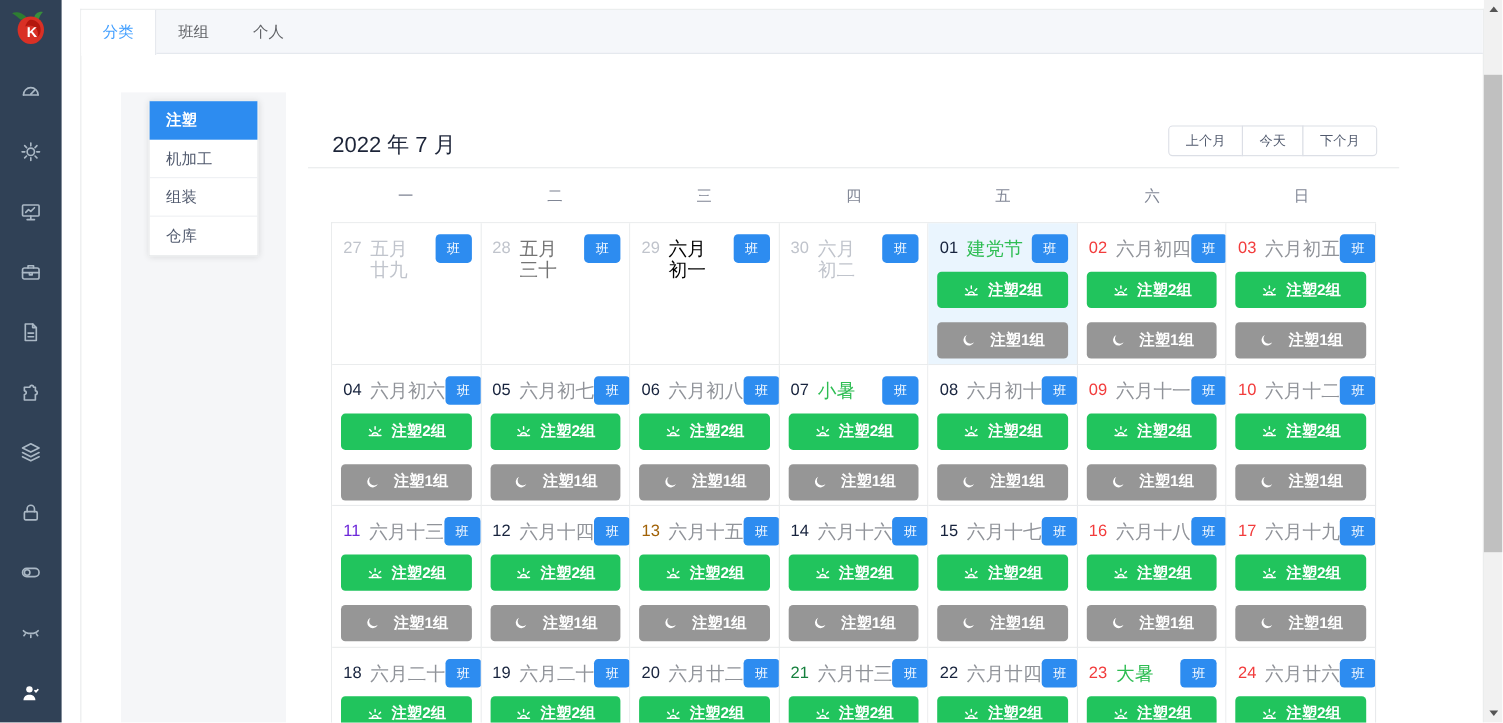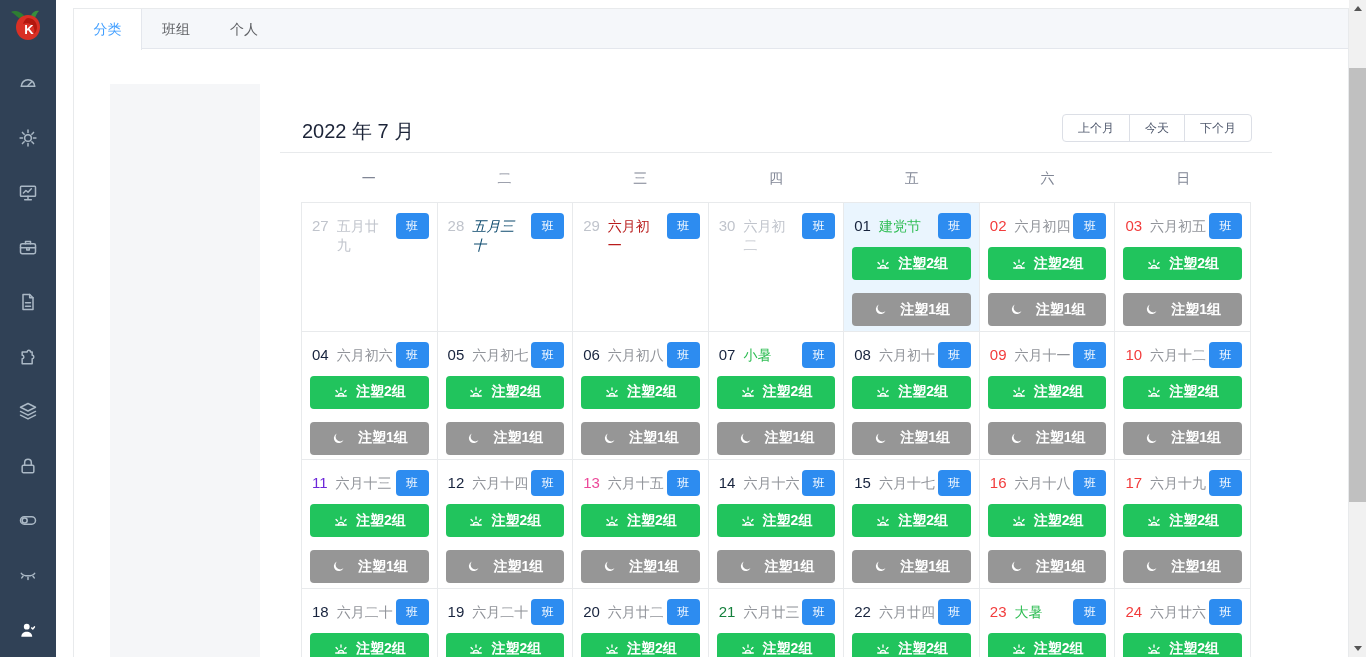--- a/index.html
+++ b/index.html
@@ -41,21 +41,21 @@
   .nav-btn:first-child{border-radius:4px 0 0 4px;margin-left:0;}
   .nav-btn:last-child{border-radius:0 4px 4px 0;}
   .cal-divider{border-top:1px solid var(--border);}
   .weekday-row{display:grid;grid-template-columns:repeat(7,1fr);margin:0 21px;padding-top:17px;}
   .wd{text-align:center;font-size:14px;color:#808695;}
   .grid{display:grid;grid-template-columns:repeat(7,1fr);grid-auto-rows:128.6px;margin:14px 21px 0 21px;border-top:1px solid var(--border);border-left:1px solid var(--border);}
   .cell{border-right:1px solid var(--border);border-bottom:1px solid var(--border);background:#fff;padding:10px 8px 0 8px;overflow:hidden;cursor:pointer;}
   .cell.today{background:var(--today-bg);}
   .cell-head{display:flex;align-items:flex-start;}
   .day{font-size:15px;font-weight:500;line-height:20px;margin:3px 8px 0 2px;}
-  .lunar{font-size:14px;line-height:19px;margin-top:4px;white-space:nowrap;}
+  .lunar{font-size:17px;line-height:19px;margin-top:4px;white-space:nowrap;}
   .cell.other .lunar{white-space:normal;width:46px;}
   .badge{margin-left:auto;min-width:33px;height:26px;line-height:26px;text-align:center;border-radius:4px;background:var(--accent);color:#fff;font-size:12px;flex-shrink:0;}
   .shift{height:33px;border-radius:4px;display:flex;align-items:center;justify-content:center;gap:7px;color:#fff;font-size:14px;font-weight:700;cursor:pointer;}
   .day-shift{background:var(--green);margin-top:8px;}
   .night-shift{background:var(--gray-shift);margin-top:13px;gap:12px;}
   .shift svg{flex-shrink:0;}
 
   
   .scrollbar{position:absolute;right:0;top:0;width:17px;height:657px;background:#f1f1f1;}
   .scroll-btn{position:absolute;left:0;width:17px;height:17px;display:flex;align-items:center;justify-content:center;cursor:pointer;}
@@ -154,20 +154,26 @@
   <div class="main-card">
     <div class="tab-bar">
         <div class="tab active">分类</div>
         <div class="tab">班组</div>
         <div class="tab">个人</div>
       </div>
   </div>
 
   <div class="main-card" style="border:none;background:none;pointer-events:none;">
     <div class="aside" style="pointer-events:auto;"></div>
+    <div class="category-menu" style="pointer-events:auto;">
+        <div class="mi active">注塑</div>
+        <div class="mi">机加工</div>
+        <div class="mi">组装</div>
+        <div class="mi">仓库</div>
+      </div>
 
     <div class="calendar" style="pointer-events:auto;">
       <div class="cal-head">
         <span class="cal-title">2022 年 7 月</span>
         <span class="nav-group">
           <button class="nav-btn">上个月</button>
           <button class="nav-btn">今天</button>
           <button class="nav-btn">下个月</button>
         </span>
       </div>
@@ -186,29 +192,29 @@
     <div class="cell-head">
       <span class="day" style="color: rgb(192, 196, 204);">27</span>
       <span class="lunar" style="color: rgb(192, 196, 204);">五月廿九</span>
       <span class="badge">班</span>
     </div>
 
   </div>
           <div class="cell other">
     <div class="cell-head">
       <span class="day" style="color: rgb(192, 196, 204);">28</span>
-      <span class="lunar" style="color: #0c4a6e; font-style: italic;">五月三十</span>
+      <span class="lunar" style="color: #737373;">五月三十</span>
       <span class="badge">班</span>
     </div>
 
   </div>
           <div class="cell other">
     <div class="cell-head">
       <span class="day" style="color: rgb(192, 196, 204);">29</span>
-      <span class="lunar" style="color: #b91c1c;">六月初一</span>
+      <span class="lunar" style="color: #000000;">六月初一</span>
       <span class="badge">班</span>
     </div>
 
   </div>
           <div class="cell other">
     <div class="cell-head">
       <span class="day" style="color: rgb(192, 196, 204);">30</span>
       <span class="lunar" style="color: rgb(192, 196, 204);">六月初二</span>
       <span class="badge">班</span>
     </div>
@@ -509,21 +515,21 @@
       <div class="shift night-shift">
         <svg width="15" height="15" viewBox="0 0 24 24">
                   <path d="M20 14.5A8 8 0 1 1 9.5 4 6.5 6.5 0 0 0 20 14.5z" fill="#fff"></path>
                 </svg>
         <span class="lbl">注塑1组</span>
       </div>
     </div>
   </div>
           <div class="cell">
     <div class="cell-head">
-      <span class="day" style="color: #ec4899;">13</span>
+      <span class="day" style="color: #a16207;">13</span>
       <span class="lunar" style="color: rgb(144, 147, 153);">六月十五</span>
       <span class="badge">班</span>
     </div>
     <div class="shifts">
       <div class="shift day-shift">
         <svg width="16" height="16" viewBox="0 0 24 24">
                   <g fill="none" stroke="#fff" stroke-width="2" stroke-linecap="round">
                     <path d="M4 18h16"></path>
                     <path d="M8 18a4 4 0 0 1 8 0"></path>
                     <path d="M12 9.5V6M6.8 12l-2.2-2.2M17.2 12l2.2-2.2"></path>

